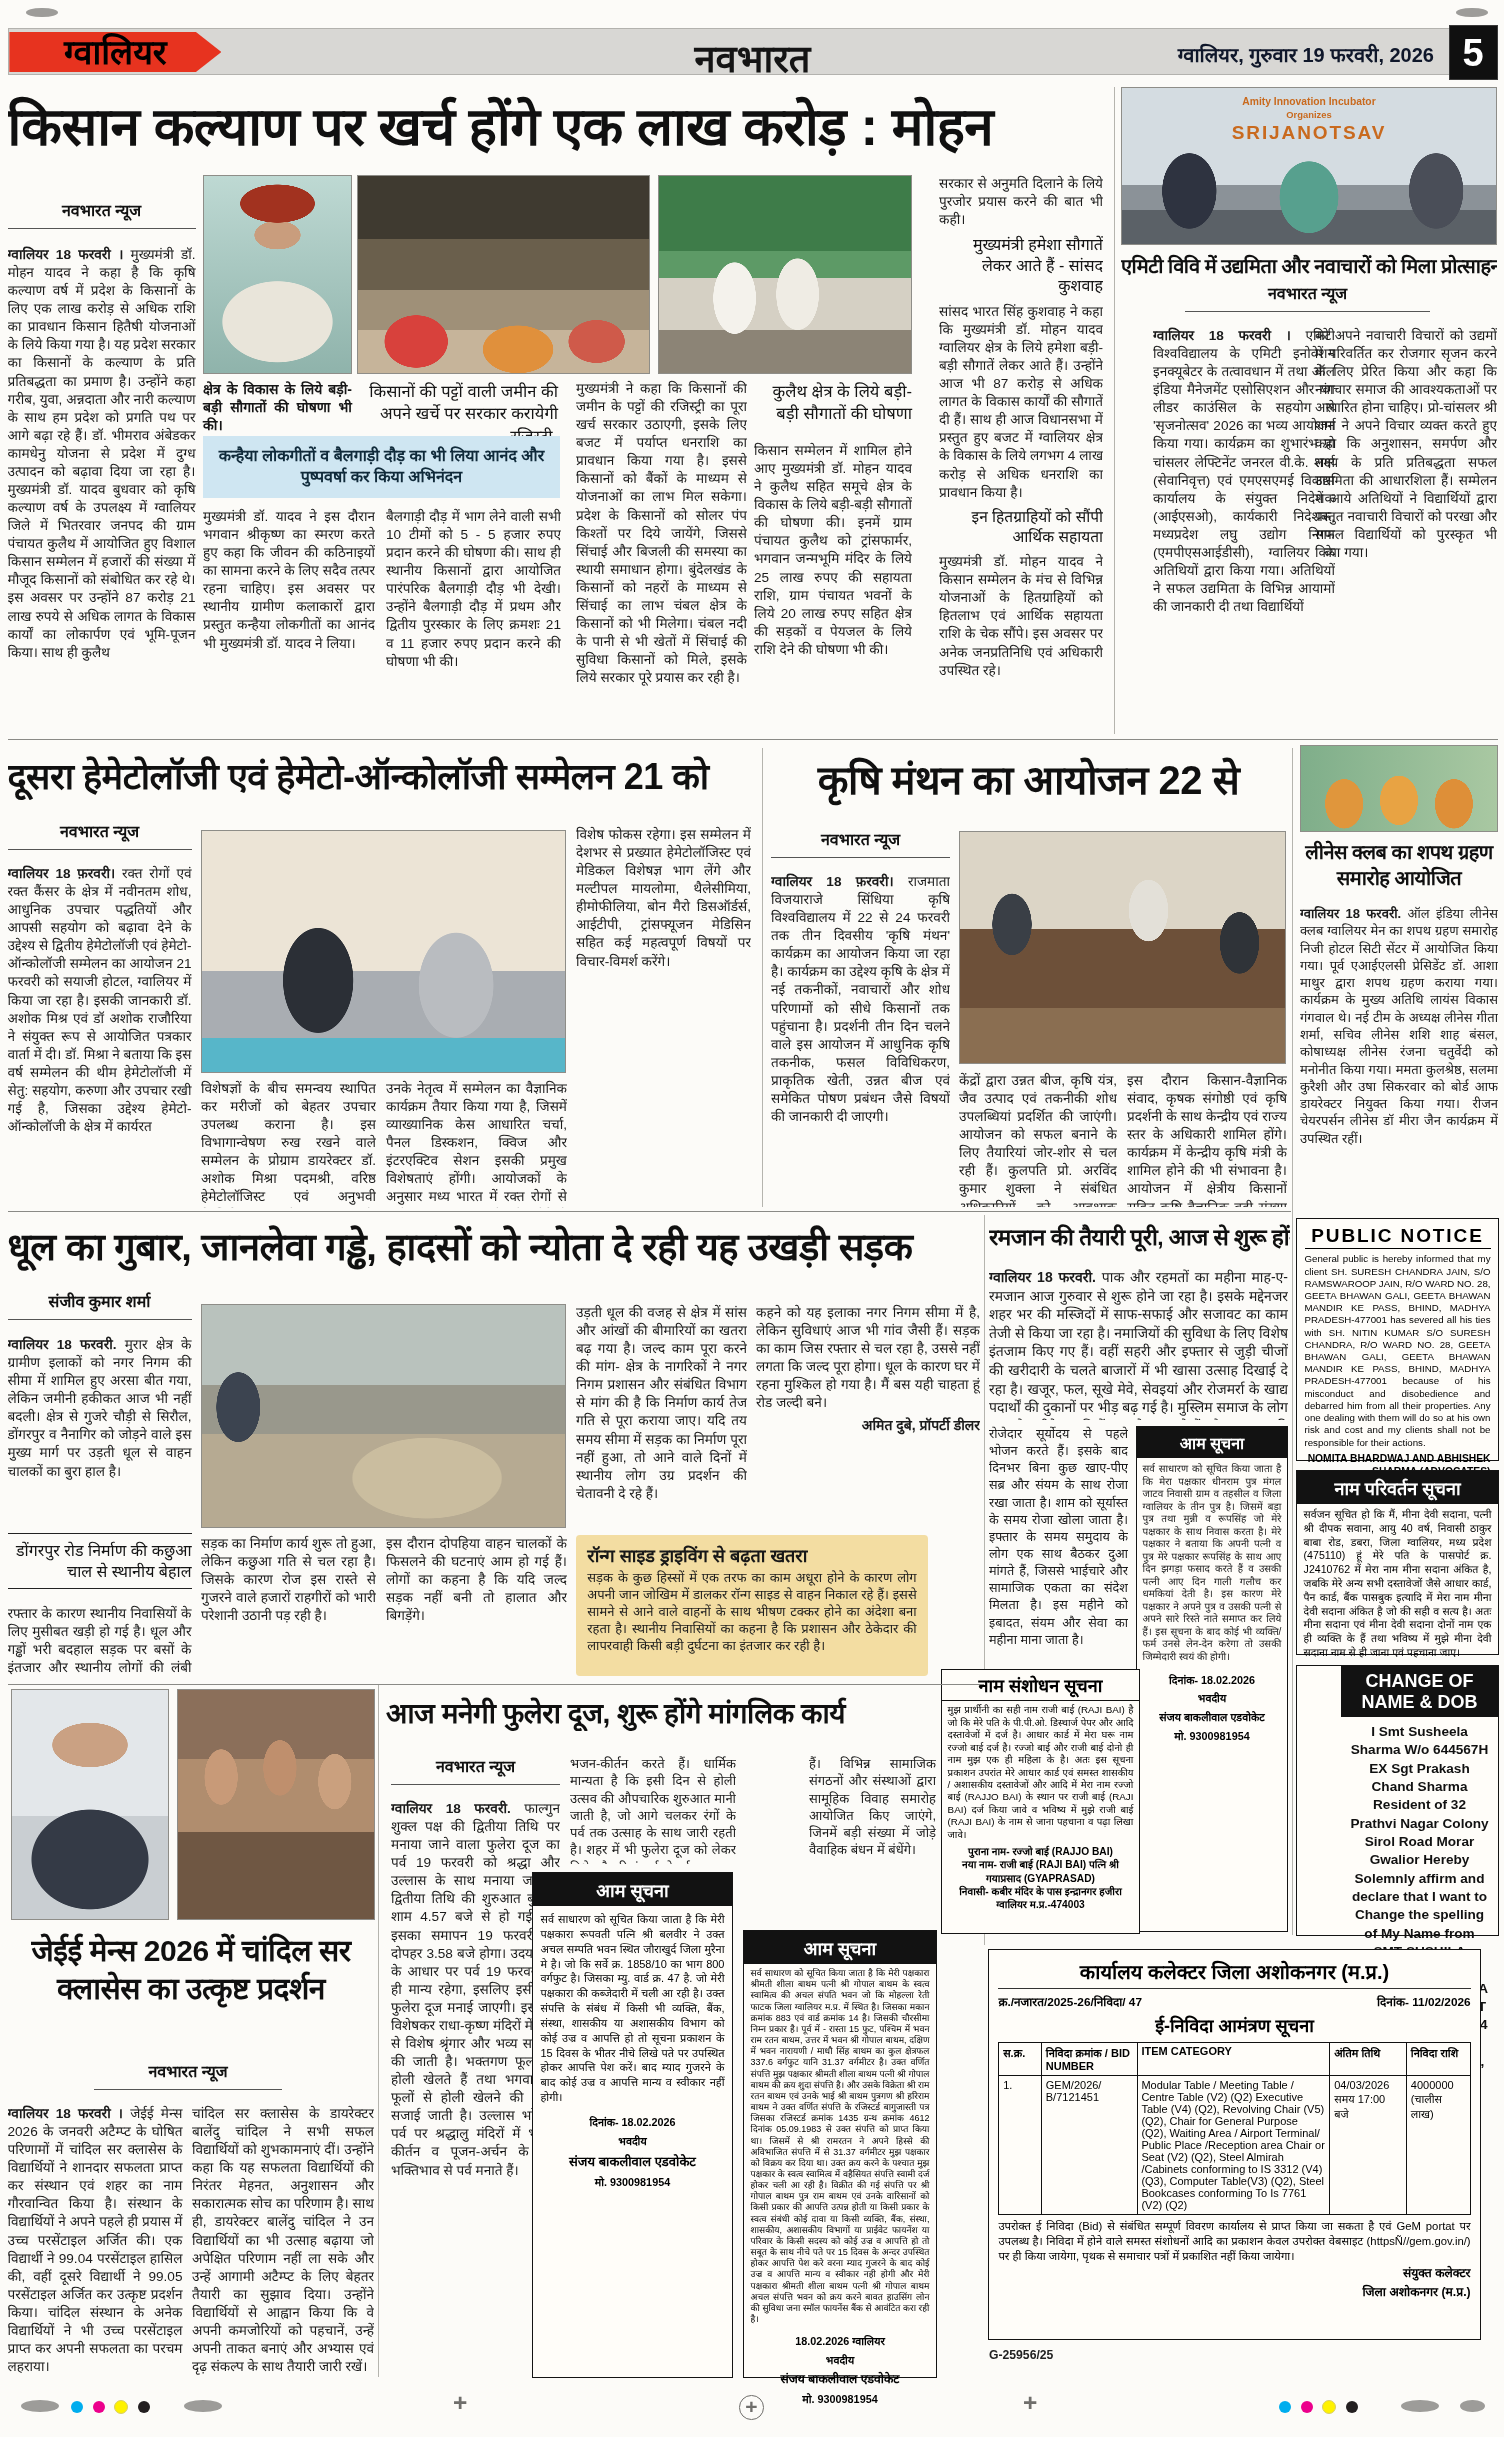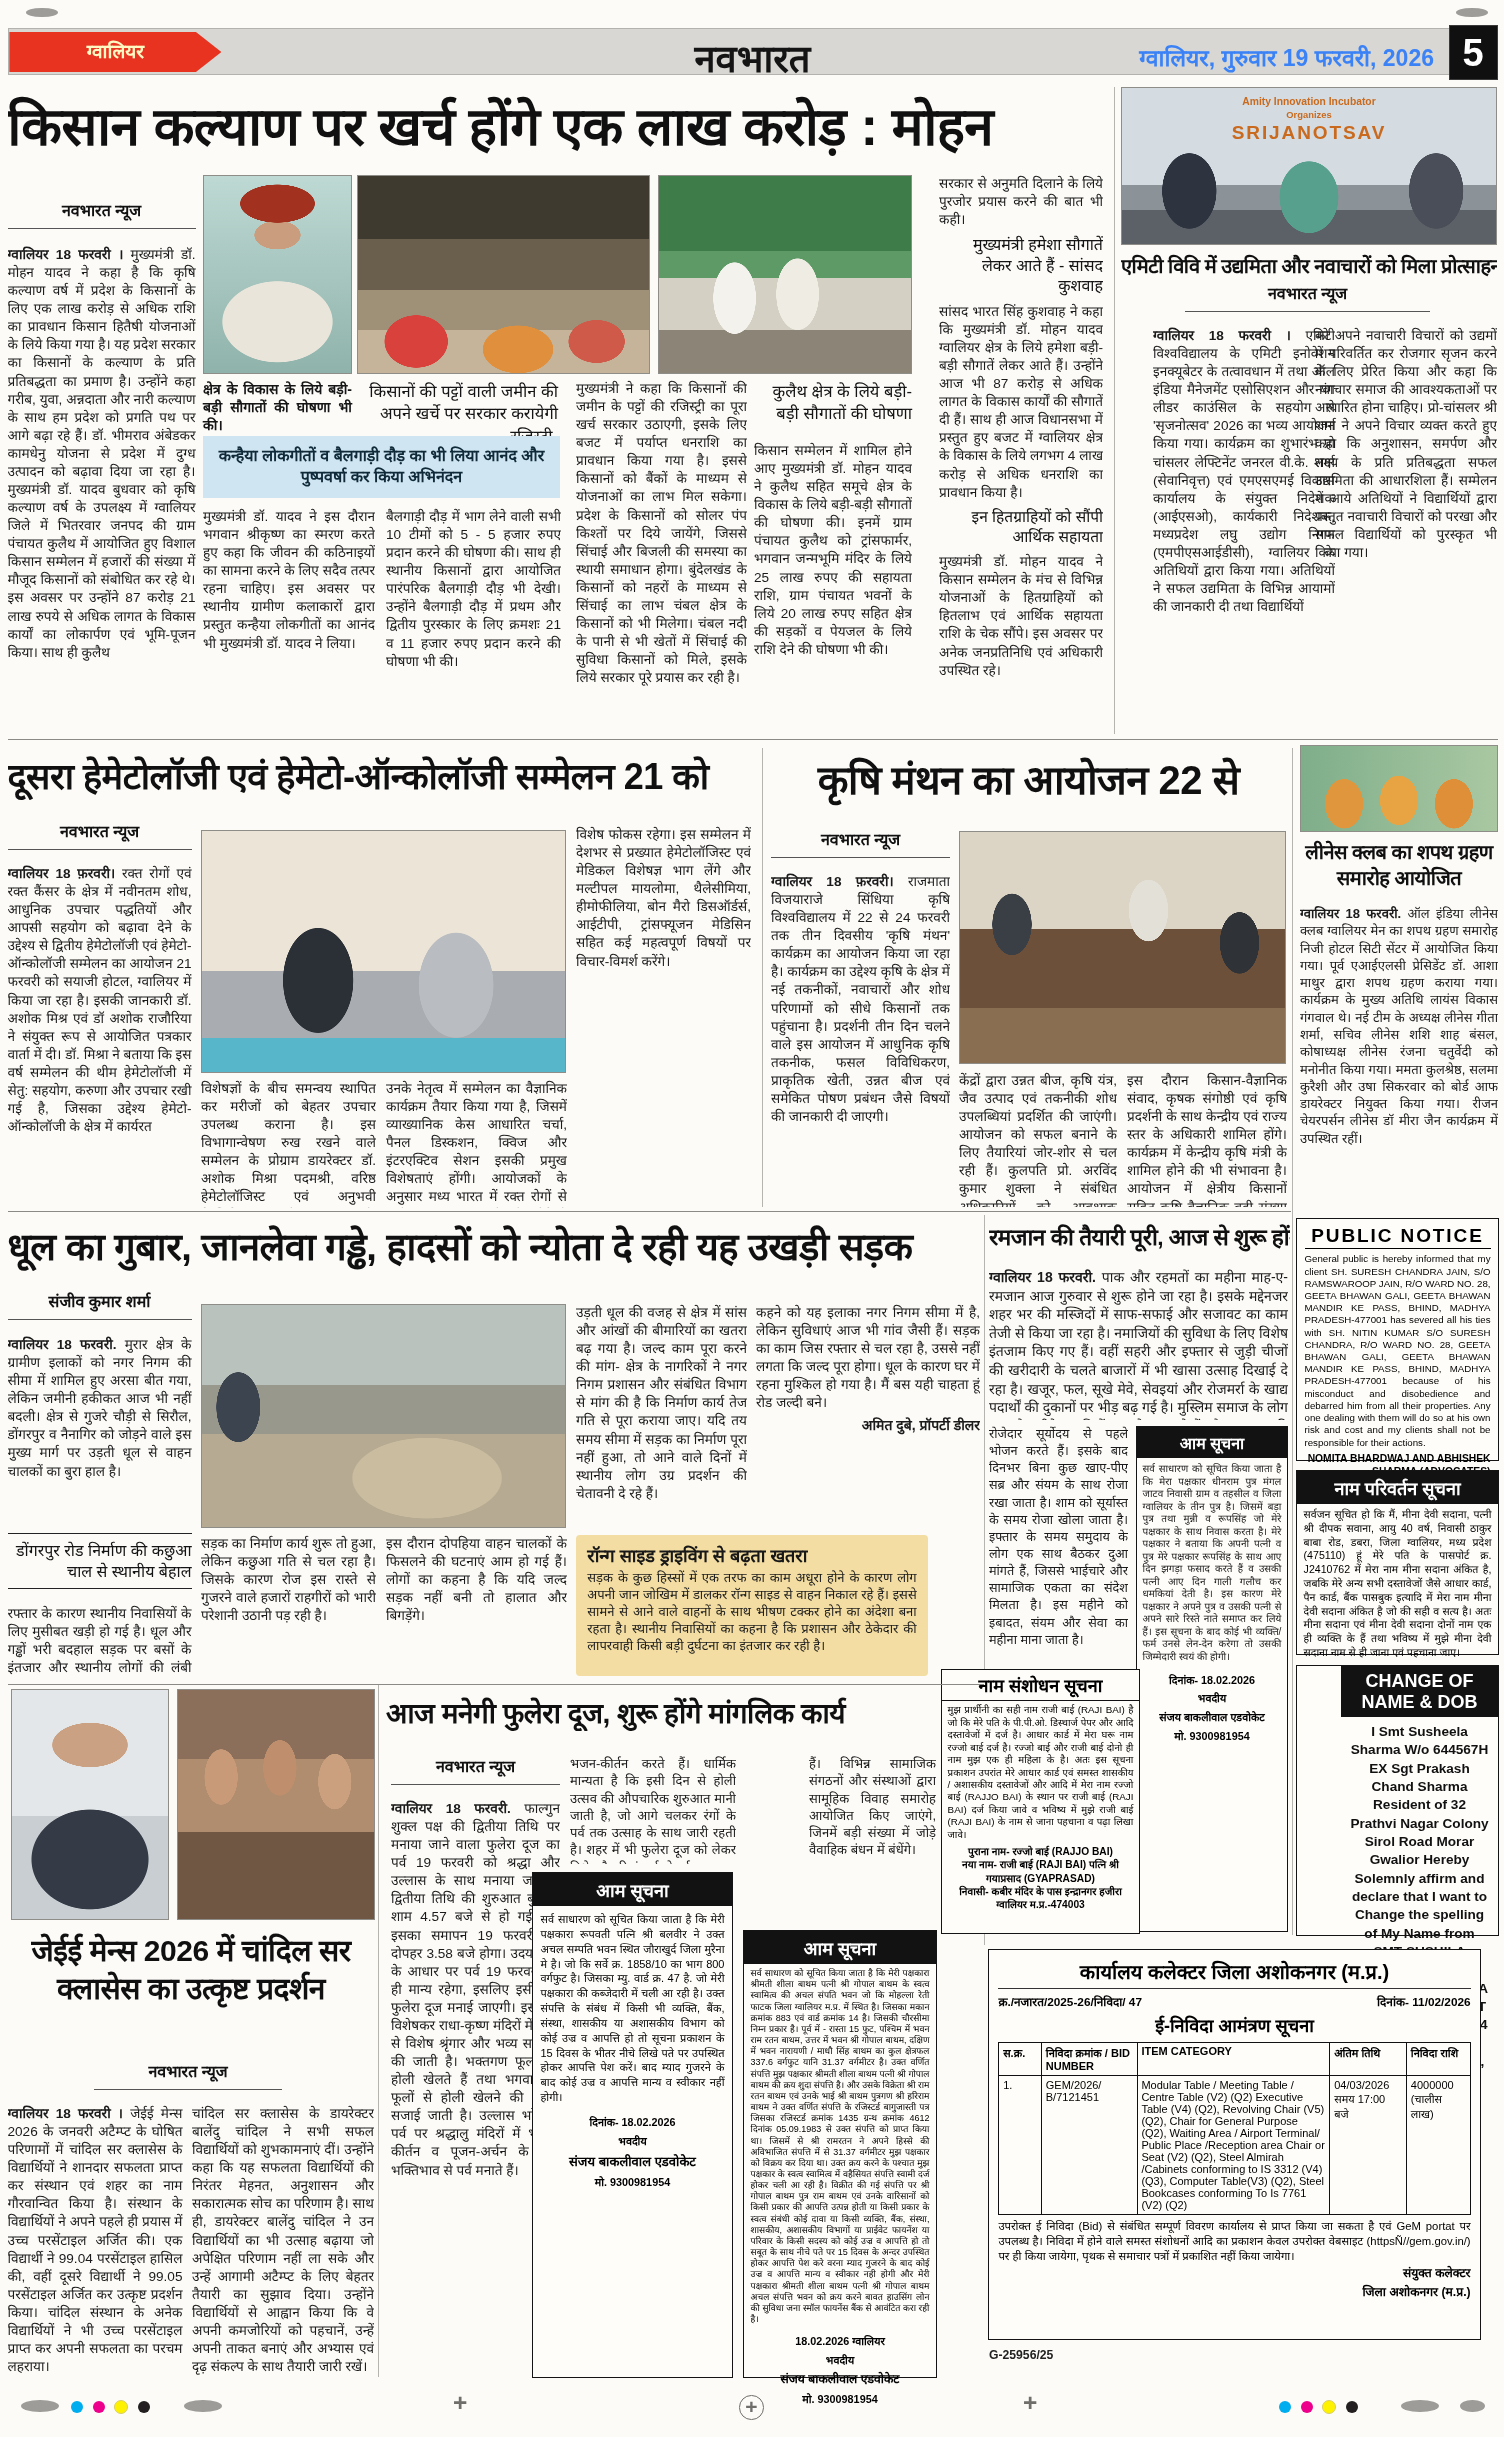--- a/index.html
+++ b/index.html
@@ -15,25 +15,25 @@
   .subhead{font-weight:400;text-align:right;color:#141414;}
   .bkhead{background:#121212;color:#fff;text-align:center;font-weight:bold;
           font-size:18px;padding:4.7px 0;}
   .noticebox{border:1.9px solid #141414;background:#fffdf9;box-sizing:border-box;}
   .hrule{border-top:0.9px solid #8a8a86;height:0;}
   .vrule{border-left:0.9px solid #b5b4ae;width:0;}
   .smtxt{font-size:10px;line-height:1.25;text-align:justify;color:#222;}
 
   
   .mast{left:7.5px;top:28px;width:1490px;height:47px;background:#d8d7d4;border:0.9px solid #b3b2ae;box-sizing:border-box;}
-  .mast-tag{left:9.4px;top:32px;width:212px;height:40px;background:#e7331f;color:#fef9c3;
-            font-weight:900;font-size:19px;line-height:40px;text-align:center;
+  .mast-tag{left:9.4px;top:32px;width:212px;height:40px;background:#e7331f;color:#000000;
+            font-weight:900;font-size:34px;line-height:40px;text-align:center;
             clip-path:polygon(0 0,88% 0,100% 50%,88% 100%,0 100%);}
   .mast-title{left:0;top:31px;width:1505px;text-align:center;font-size:38px;font-weight:900;color:#141414;}
-  .mast-date{right:71px;top:41px;font-size:23px;font-weight:bold;color:#3b82f6;}
+  .mast-date{right:71px;top:41px;font-size:20px;font-weight:bold;color:#0f172a;}
   .mast-page{right:7.5px;top:24.5px;width:49px;height:55px;background:#101010;color:#fff;
              font-size:38px;font-weight:900;text-align:center;line-height:55px;border:1.9px solid #3a3a3a;box-sizing:border-box;}
 
   
   .lead-headline{left:7.5px;top:88px;width:1100px;font-size:53px;white-space:nowrap;overflow:hidden;}
   .lead-byline{left:7.5px;top:199px;width:188px;}
   .lead-col1{left:7.5px;top:246px;width:188px;height:485px;overflow:hidden;}
   .ph-cm{left:203px;top:175px;width:149px;height:199px;
      background:radial-gradient(ellipse 42% 16% at 50% 14%,#a2321f 0 60%,rgba(0,0,0,0) 61%),
                 radial-gradient(ellipse 26% 12% at 50% 30%,#c99d7d 0 60%,rgba(0,0,0,0) 61%),

